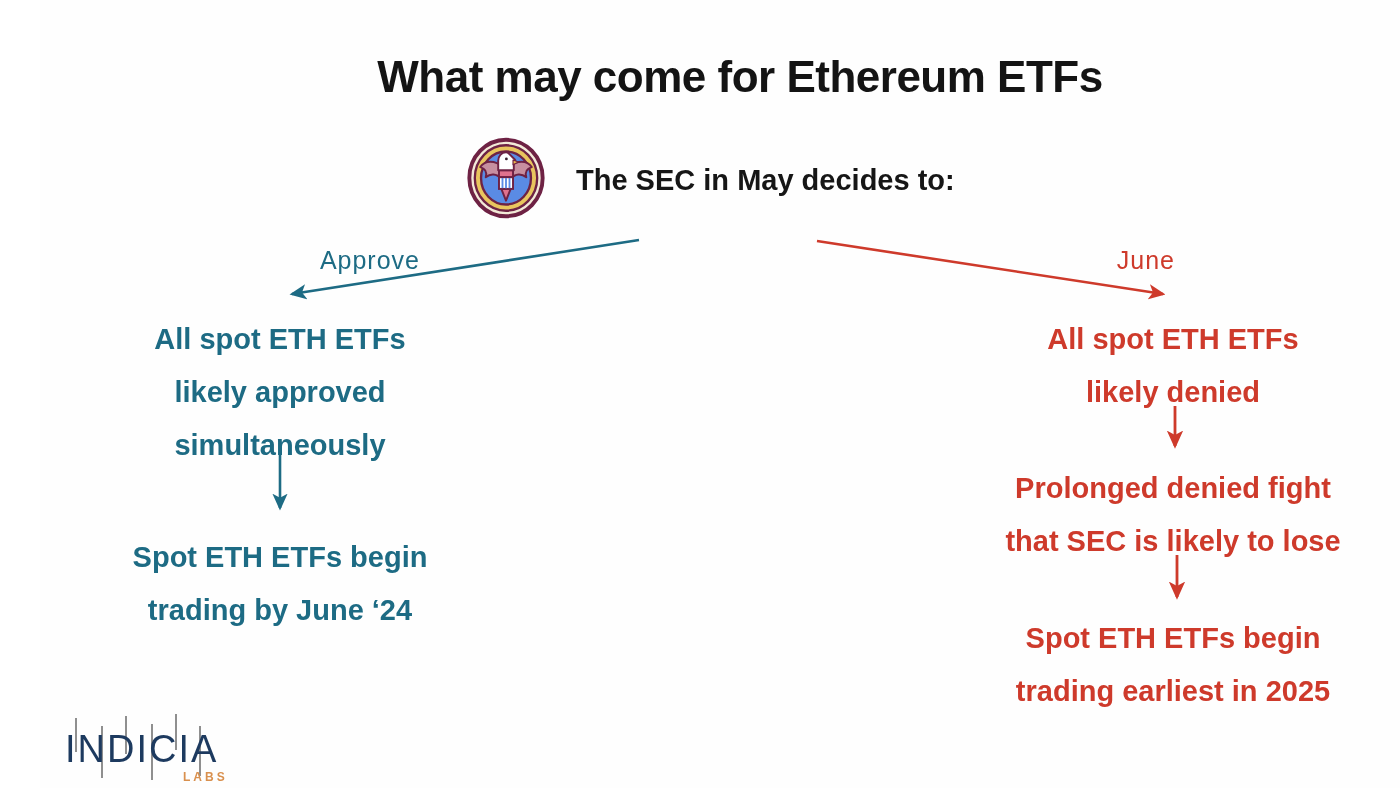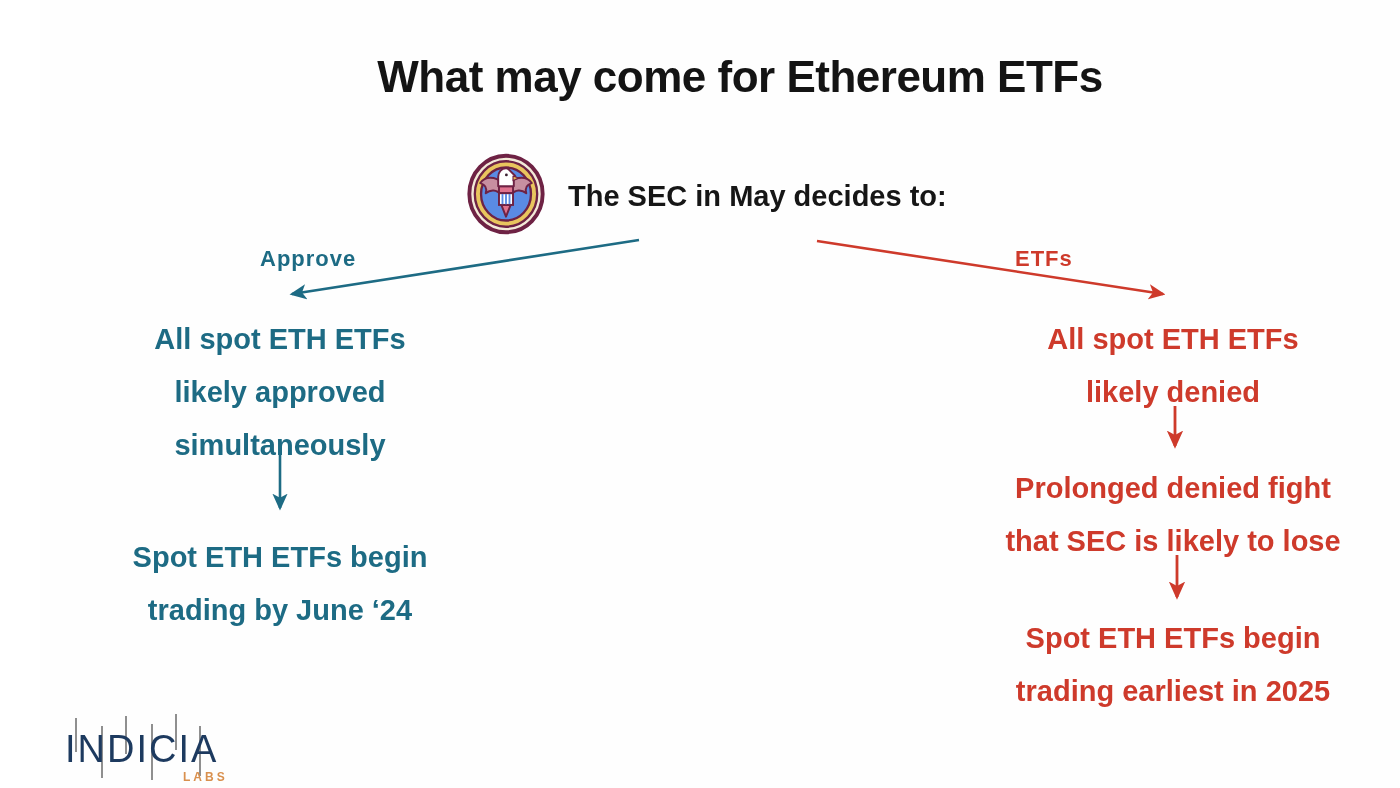--- a/index.html
+++ b/index.html
@@ -17,44 +17,44 @@
     position: absolute;
     left: 0; right: 0; top: 52px;
     text-align: center;
     font-size: 44px;
     font-weight: 900;
     letter-spacing: -0.5px;
     color: #141414;
   }
   .root-node {
     position: absolute;
-    left: 427px; top: 154px;
+    left: 427px; top: 138px;
     height: 84px;
     display: flex;
     align-items: center;
-    gap: 23px;
+    gap: 31px;
   }
   .root-label {
     font-size: 29px;
     font-weight: 700;
     color: #161616;
     white-space: nowrap;
   }
   .arrows {
     position: absolute;
     left: 0; top: 0;
     width: 1400px; height: 788px;
     pointer-events: none;
   }
   .branch-label {
     position: absolute;
     width: 160px;
-    text-align: left;
-    font-size: 22px;
-    font-weight: 700;
+    text-align: right;
+    font-size: 25px;
+    font-weight: 400;
     letter-spacing: 1px;
   }
   .branch-label.approve { left: 220px; top: 246px; color: #1d6b84; }
   .branch-label.deny   { left: 975px; top: 246px; color: #ce3a2b; }
   .node {
     position: absolute;
     width: 400px;
     text-align: center;
     font-size: 29px;
     font-weight: 700;
@@ -143,21 +143,21 @@
       </marker>
     </defs>
     <line x1="599" y1="240" x2="252" y2="294" stroke="#1d6b84" stroke-width="2.6" marker-end="url(#arrow-teal)"></line>
     <line x1="777" y1="241" x2="1123" y2="294" stroke="#ce3a2b" stroke-width="2.6" marker-end="url(#arrow-red)"></line>
     <line x1="240" y1="450" x2="240" y2="508" stroke="#1d6b84" stroke-width="2.6" marker-end="url(#arrow-teal)"></line>
     <line x1="1135" y1="406" x2="1135" y2="446" stroke="#ce3a2b" stroke-width="2.8" marker-end="url(#arrow-red)"></line>
     <line x1="1137" y1="555" x2="1137" y2="597" stroke="#ce3a2b" stroke-width="2.8" marker-end="url(#arrow-red)"></line>
   </svg>
 
   <div class="branch-label approve">Approve</div>
-  <div class="branch-label deny">ETFs</div>
+  <div class="branch-label deny">June</div>
 
   <div class="node approve a1">All spot ETH ETFs
 likely approved
 simultaneously</div>
   <div class="node approve a2">Spot ETH ETFs begin
 trading by June ‘24</div>
 
   <div class="node deny d1">All spot ETH ETFs
 likely denied</div>
   <div class="node deny d2">Prolonged denied fight

